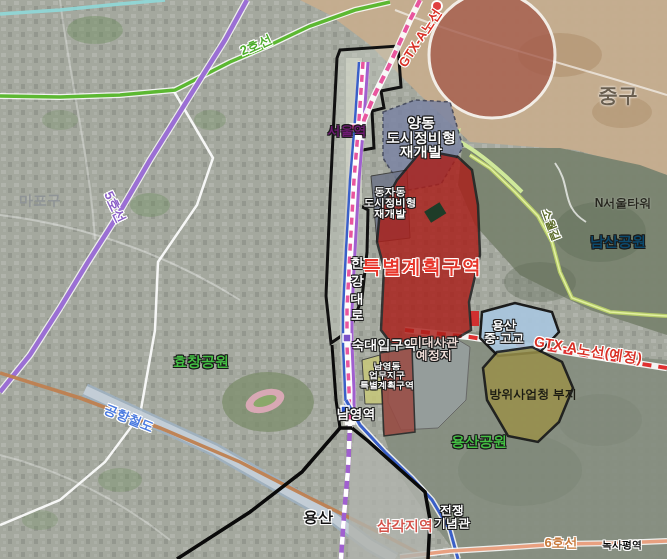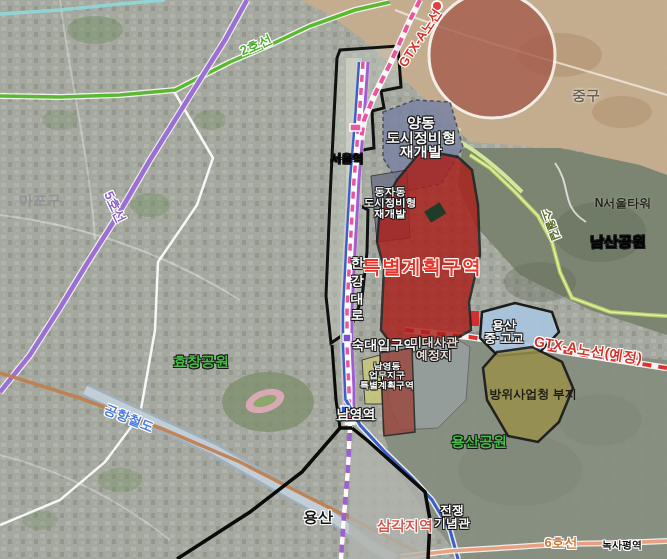--- a/index.html
+++ b/index.html
@@ -129,25 +129,25 @@
     <rect x="341" y="406" width="8" height="8" fill="#2a52c8" stroke="#ffffff" stroke-width="1.5"></rect>
   </svg>
 
   <div class="lbl halo-w" style="left: 256px; top: 45px; font-size: 13px; transform: translate(-50%, -50%) rotate(-24deg); color: rgb(79, 174, 46);">2호선</div>
 
   <div class="lbl halo-w" style="left: 115px; top: 207px; font-size: 13px; transform: translate(-50%, -50%) rotate(64deg); color: rgb(139, 95, 199);">5호선</div>
 
   <div class="lbl halo-w" style="left: 420px; top: 38px; font-size: 13px; transform: translate(-50%, -50%) rotate(-57deg); color: rgb(217, 48, 37);">GTX-A노선</div>
 
 
-  <div class="lbl halo-soft" style="left: 586px; top: 95px; font-size: 14px; color: rgb(106, 95, 80);">중구</div>
+  <div class="lbl halo-soft" style="left: 618px; top: 95px; font-size: 20px; color: rgb(106, 95, 80);">중구</div>
 
   <div class="lbl" style="left: 40px; top: 200px; font-size: 14px; color: rgb(143, 148, 150);">마포구</div>
 
-  <div class="lbl halo-b" style="left: 347px; top: 159px; font-size: 11px; color: #000000;">서울역</div>
+  <div class="lbl halo-b" style="left: 347px; top: 131px; font-size: 13px; color: #701a75;">서울역</div>
 
   <div class="lbl center halo-b" style="left: 421px; top: 137px; font-size: 14px; color: rgb(255, 255, 255);">
     <div>양동</div>
     <div>도시정비형</div>
     <div>재개발</div>
   </div>
 
   <div class="lbl center halo-b" style="left: 390px; top: 203px; font-size: 10.5px; color: rgb(255, 255, 255);">
     <div>동자동</div>
     <div>도시정비형</div>
@@ -175,29 +175,29 @@
   <div class="lbl halo-w" style="left: 588px; top: 350px; font-size: 14px; transform: translate(-50%, -50%) rotate(9deg); color: rgb(217, 48, 37);">GTX-A노선(예정)</div>
 
   <div class="lbl" style="left: 533px; top: 394px; font-size: 12px; color: rgb(26, 26, 18);">방위사업청 부지</div>
 
   <div class="lbl center halo-b" style="left: 387px; top: 376px; font-size: 9px; color: rgb(255, 255, 255);">
     <div>남영동</div>
     <div>업무지구</div>
     <div>특별계획구역</div>
   </div>
 
-  <div class="lbl halo-b" style="left: 356px; top: 414px; font-size: 13px; color: rgb(255, 255, 255); text-decoration: underline;">남영역</div>
+  <div class="lbl halo-b" style="left: 356px; top: 414px; font-size: 13px; color: rgb(255, 255, 255);">남영역</div>
 
   <div class="lbl halo-b" style="left: 201px; top: 361px; font-size: 14px; color: rgb(68, 192, 68);">효창공원</div>
 
   <div class="lbl halo-w" style="left: 129px; top: 418px; font-size: 13px; transform: translate(-50%, -50%) rotate(22deg); color: rgb(74, 122, 224);">공항철도</div>
 
   <div class="lbl halo-b" style="left: 623px; top: 203px; font-size: 12px; text-shadow: rgba(255, 255, 255, 0.5) 0px 0px 2px; color: rgb(38, 38, 30);">N서울타워</div>
 
-  <div class="lbl halo-b" style="left: 618px; top: 241px; font-size: 14px; color: #000000;">남산공원</div>
+  <div class="lbl halo-b" style="left: 618px; top: 241px; font-size: 14px; color: #0c4a6e;">남산공원</div>
 
   <div class="lbl halo-w" style="left: 551px; top: 225px; font-size: 11px; transform: translate(-50%, -50%) rotate(70deg); color: rgb(90, 106, 40);">소월길</div>
 
   <div class="lbl halo-b" style="left: 479px; top: 441px; font-size: 14px; color: rgb(68, 192, 68);">용산공원</div>
 
   <div class="lbl center halo-w" style="left: 318px; top: 517px; font-size: 15px; color: rgb(17, 17, 17);">
     <div>용산</div>
   </div>
 
   <div class="lbl halo-w" style="left: 405px; top: 525px; font-size: 14px; color: rgb(212, 82, 74);">삼각지역</div>

